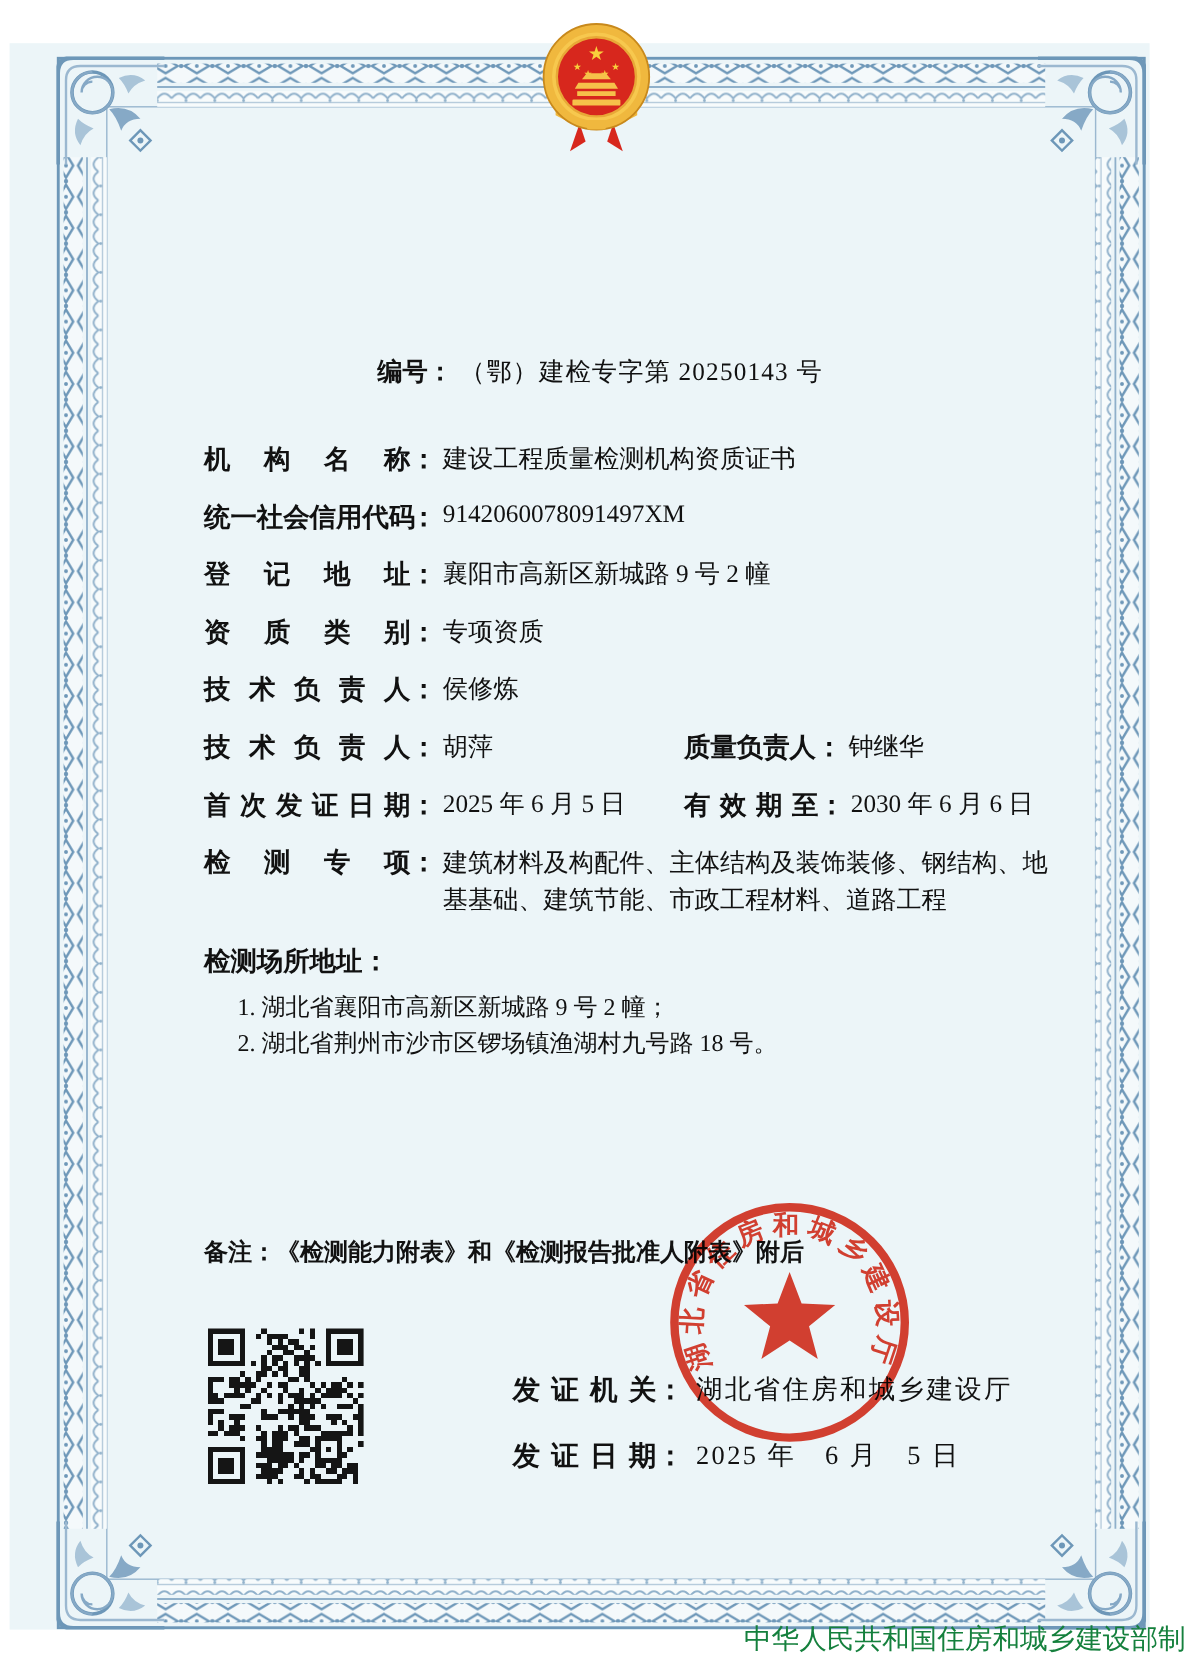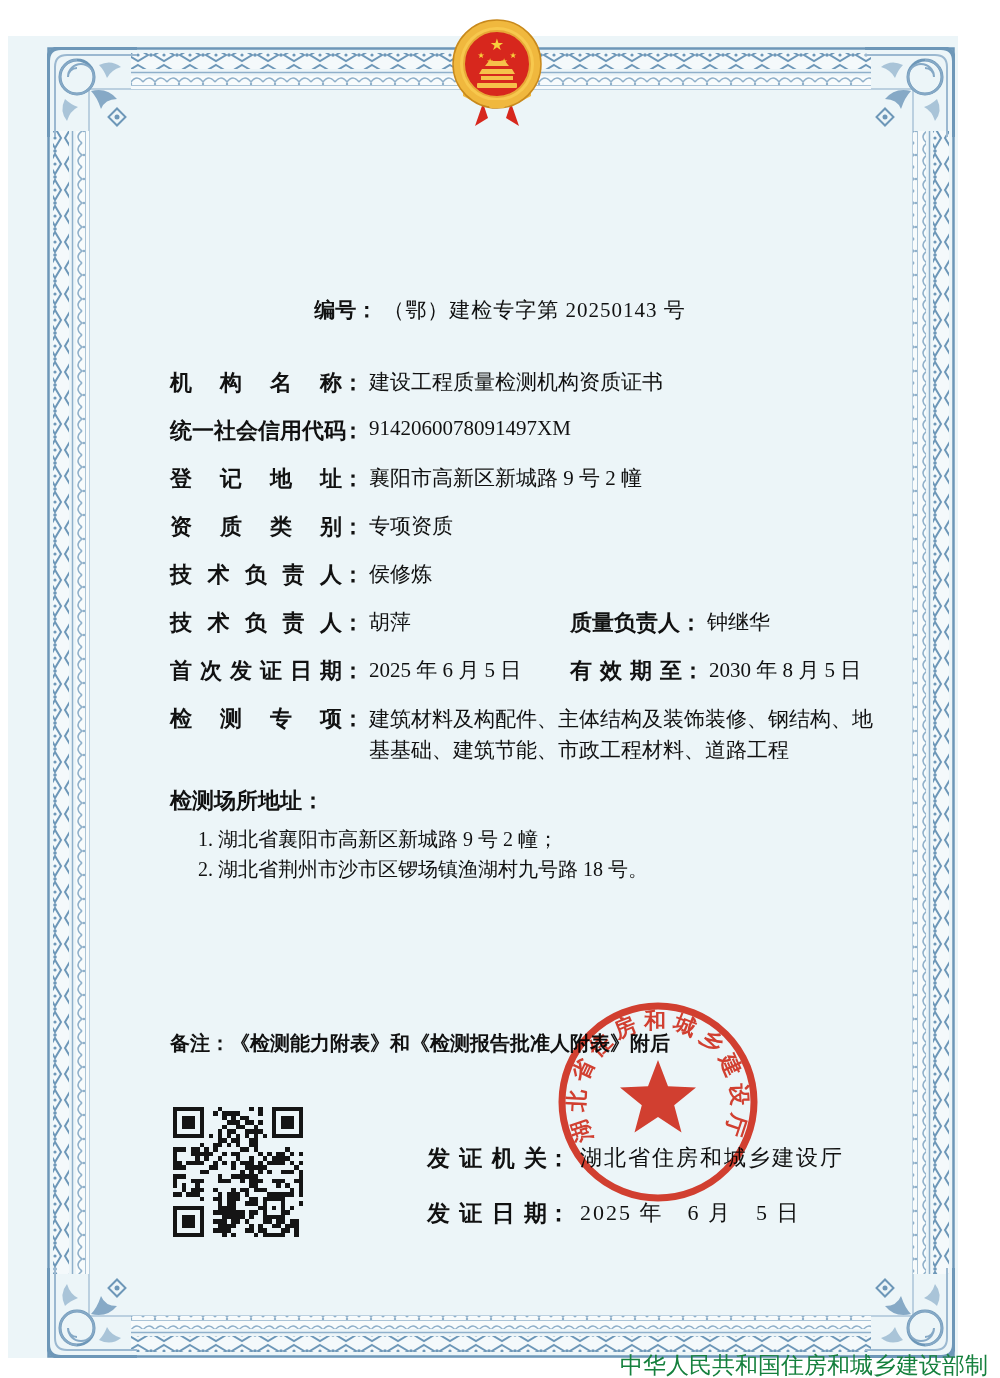--- a/index.html
+++ b/index.html
@@ -146,21 +146,21 @@
   </div>
   <div class="row" style="top:608px">
     <span class="flabel">技术负责人</span><span class="bcolon">：</span><span class="fvalue">胡萍</span>
     <span class="col2">
       <span class="flabel2">质量负责人</span><span class="bcolon">：</span><span class="fvalue">钟继华</span>
     </span>
   </div>
   <div class="row" style="top:656px">
     <span class="flabel">首次发证日期</span><span class="bcolon">：</span><span class="fvalue">2025 年 6 月 5 日</span>
     <span class="col2">
-      <span class="flabel2 j112">有效期至</span><span class="bcolon">：</span><span class="fvalue">2030 年 8 月 5 日</span>
+      <span class="flabel2 j112">有效期至</span><span class="bcolon">：</span><span class="fvalue">2030 年 6 月 6 日</span>
     </span>
   </div>
   <div class="row" style="top:704px">
     <span class="flabel">检测专项</span><span class="bcolon">：</span><span class="fvalue wrap">建筑材料及构配件、主体结构及装饰装修、钢结构、地基基础、建筑节能、市政工程材料、道路工程</span>
   </div>
 
   <div>
     <div class="premlabel"><span>检测场所地址</span><span>：</span></div>
     <div class="premise" style="top:826px">1. 湖北省襄阳市高新区新城路 9 号 2 幢；</div>
     <div class="premise" style="top:856px">2. 湖北省荆州市沙市区锣场镇渔湖村九号路 18 号。</div>

